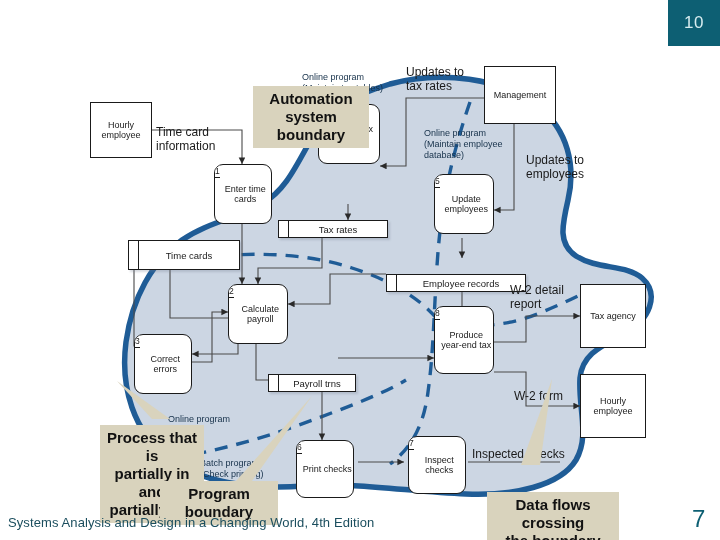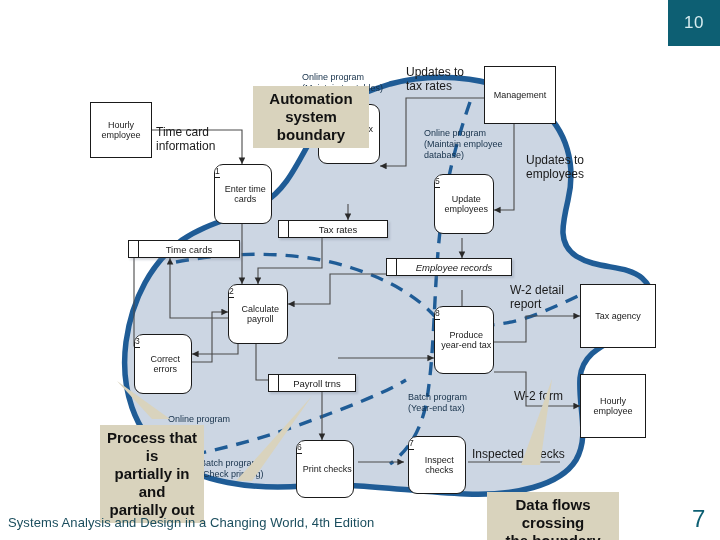--- a/index.html
+++ b/index.html
@@ -280,21 +280,21 @@
 
       <div class="entity" style="left:0px;  top:40px;  width:62px;  height:56px;">
         <span>Hourly
 employee</span>
       </div>
 
       <div class="entity" style="left:394px; top:4px;   width:72px;  height:58px;text-align:right;">
         <span>Management</span>
       </div>
 
-      <div class="entity" style="left:490px; top:222px; width:76px;  height:64px;">
+      <div class="entity" style="left:490px; top:222px; width:66px;  height:64px;">
         <span>Tax
 agency</span>
       </div>
 
       <div class="entity" style="left:490px; top:312px; width:66px;  height:64px;">
         <span>Hourly
 employee</span>
       </div>
 
       <div class="process" style="left:124px; top:102px; width:58px; height:60px;">
@@ -339,31 +339,31 @@
 checks</div>
       </div>
 
       <div class="process" style="left:344px; top:244px; width:60px; height:68px;">
         <div class="pnum">8</div>
         <div class="pname">Produce
 year-end
 tax</div>
       </div>
 
-      <div class="store" style="left:38px;  top:178px; width:112px; height:18px;">
+      <div class="store" style="left:38px;  top:178px; width:112px; height:30px;">
         <div class="stub"></div>
         <div class="sname">Time cards</div>
       </div>
 
       <div class="store" style="left:188px; top:158px; width:110px; height:18px;">
         <div class="stub"></div>
         <div class="sname">Tax rates</div>
       </div>
 
-      <div class="store" style="left:296px; top:196px; width:126px; height:18px;font-style:italic;">
+      <div class="store" style="left:296px; top:212px; width:140px; height:18px;">
         <div class="stub"></div>
         <div class="sname">Employee records</div>
       </div>
 
       <div class="store" style="left:178px; top:312px; width:88px; height:18px;">
         <div class="stub"></div>
         <div class="sname">Payroll trns</div>
       </div>
 
       <div class="flow-label" style="left:66px;  top:64px;  width:82px;">Time card
@@ -388,39 +388,38 @@
       <div class="zone-label" style="left:334px; top:66px;  width:108px;">Online program
 (Maintain employee
 database)</div>
 
       <div class="zone-label" style="left:78px;  top:352px; width:104px;">Online program
 (Payroll)</div>
 
       <div class="zone-label" style="left:110px; top:396px; width:100px;">Batch program
 (Check printing)</div>
 
-      <div class="zone-label" style="left:318px; top:330px; width:100px;">Batch program
-(Year-end tax)</div>
     </div>
   </div>
 
   <svg style="position:absolute; left:0; top:0; width:720px; height:540px; pointer-events:none;">
     <path d="M 330 114 L 352 108 L 328 135 Z" fill="#d9d3bd"></path>
     <path d="M 152 419 L 170 419 L 117 381 Z" fill="#d9d3bd"></path>
     <path d="M 236 481 L 252 481 L 312 396 Z" fill="#d9d3bd"></path>
     <path d="M 521 465 L 540 465 L 552 379 Z" fill="#d9d3bd"></path>
   </svg>
 
   <div class="callout" style="left:253px; top:86px;  width:116px;">Automation system
 boundary</div>
 
   <div class="callout" style="left:100px; top:425px; width:104px;">Process that is
 partially in and
 partially out</div>
 
+  <div class="callout" style="left:160px; top:481px; width:118px;">Program boundary</div>
 
   <div class="callout" style="left:487px; top:448px; width:132px;margin-top:44px;">Data flows crossing
 the boundary are
 inputs and outputs</div>
 
   <div id="footer-text">Systems Analysis and Design in a Changing World, 4th Edition</div>
   <div id="footer-page">7</div>
 
 </div>
 

